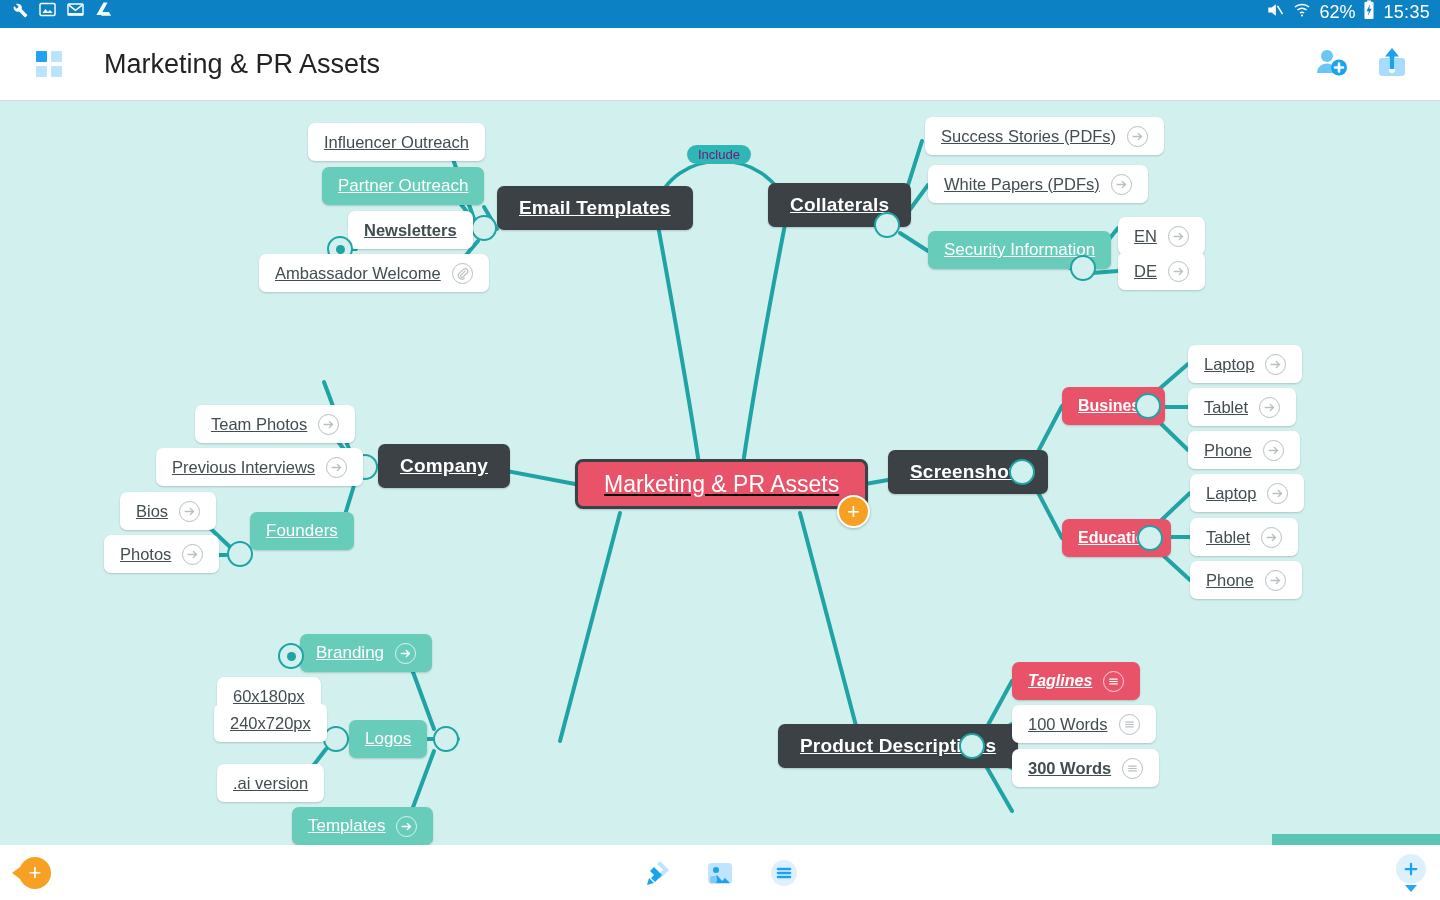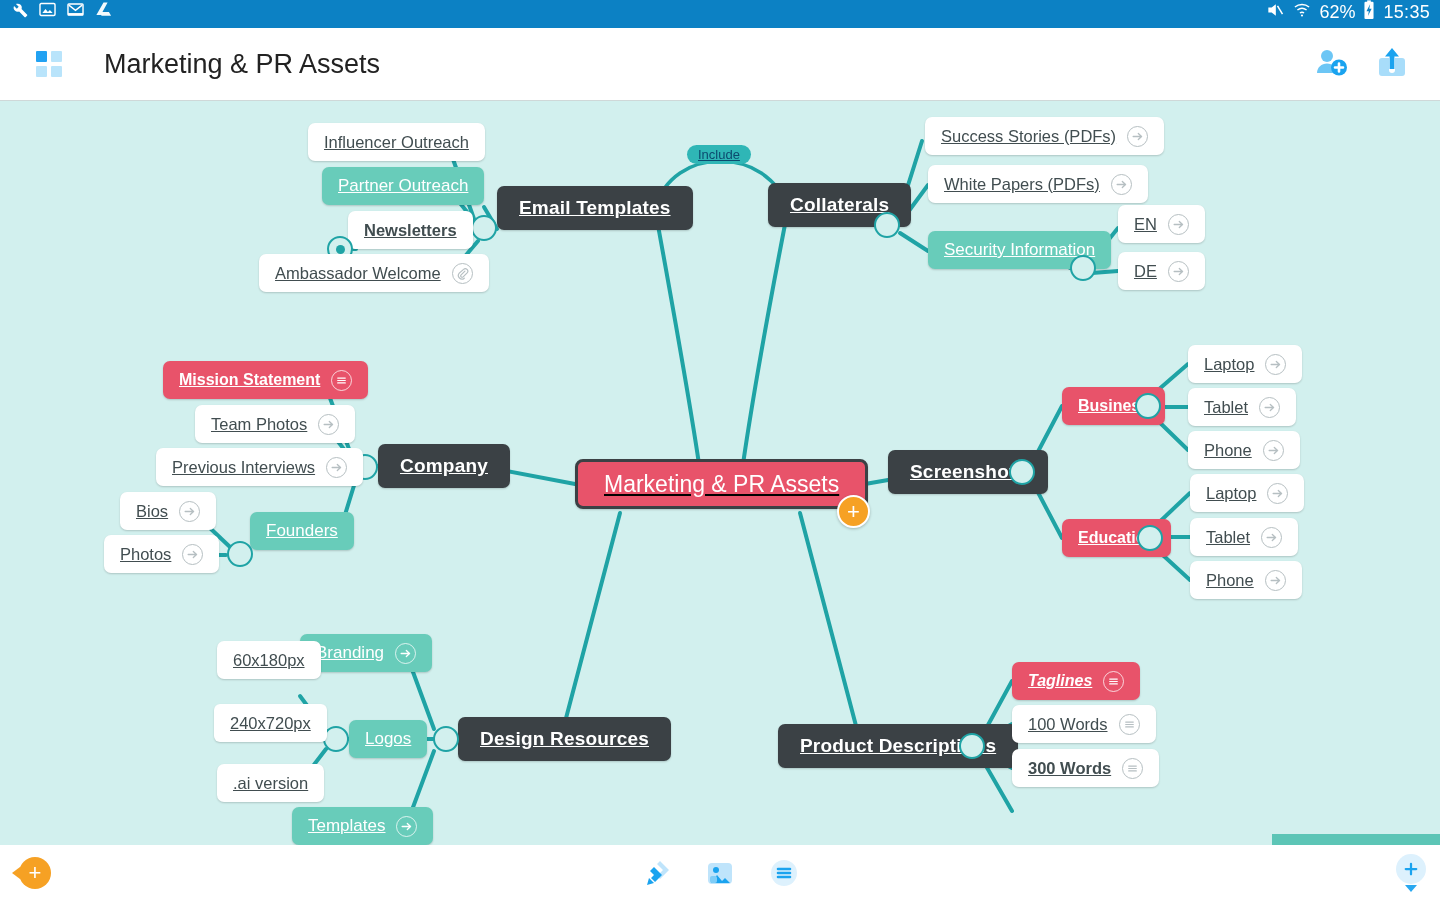--- a/index.html
+++ b/index.html
@@ -72,22 +72,22 @@
   .icon-circle {
     margin-left: 11px; width: 21px; height: 21px; border-radius: 50%;
     border: 1.6px solid #b6bfc2; display: flex; align-items: center;
     justify-content: center; flex: 0 0 auto;
   }
   .node.teal .icon-circle, .node.pink .icon-circle { border-color: rgba(255,255,255,.75); }
   .icon-circle svg { display: block; }
 
   
   .include-pill {
-    position: absolute; background: #2fb6b6; color: #0c4a6e;
-    border-radius: 11px; padding: 2px 11px; font-size: 13px; text-decoration: underline;
+    position: absolute; background: #2fb6b6; color: #701a75;
+    border-radius: 11px; padding: 2px 11px; font-size: 13px;
   }
 
   
   .junction {
     position: absolute; width: 26px; height: 26px; border-radius: 50%;
     background: #d2f0ee; border: 2.5px solid #1fa3a5;
   }
   .junction.filled::after {
     content: ""; position: absolute; left: 50%; top: 50%;
     width: 9px; height: 9px; margin: -4.5px 0 0 -4.5px;
@@ -344,21 +344,21 @@
       <span class="icon-circle">
         <svg width="13" height="13" viewBox="0 0 24 24">
             <path fill="none" stroke="#b6bfc2" stroke-width="2.4" stroke-linecap="round" stroke-linejoin="round" d="M4 12h15M13.5 6.5L19.5 12l-6 5.5"></path>
           </svg>
       </span>
     </div>
     <div class="node teal" style="left:928px; top:130px;">
       <span class="label">Security Information</span>
     </div>
     <div class="junction" style="left:1070px; top:154px;"></div>
-    <div class="node leaf" style="left:1118px; top:104px;">
+    <div class="node leaf" style="left:1118px; top:116px;">
       <span class="label">EN</span>
       <span class="icon-circle">
         <svg width="13" height="13" viewBox="0 0 24 24">
             <path fill="none" stroke="#b6bfc2" stroke-width="2.4" stroke-linecap="round" stroke-linejoin="round" d="M4 12h15M13.5 6.5L19.5 12l-6 5.5"></path>
           </svg>
       </span>
     </div>
     <div class="node leaf" style="left:1118px; top:151px;">
       <span class="label">DE</span>
       <span class="icon-circle">
@@ -366,28 +366,20 @@
             <path fill="none" stroke="#b6bfc2" stroke-width="2.4" stroke-linecap="round" stroke-linejoin="round" d="M4 12h15M13.5 6.5L19.5 12l-6 5.5"></path>
           </svg>
       </span>
     </div>
 
     <div class="node branch" style="left:378px; top:343px;">
       <span class="label">Company</span>
     </div>
     <div class="junction" style="left:352px; top:353px;"></div>
 
-    <div class="node pink" style="left:163px; top:260px;">
-      <span class="label">Mission Statement</span>
-      <span class="icon-circle">
-        <svg width="13" height="13" viewBox="0 0 24 24">
-            <path fill="none" stroke="#fff" stroke-width="2.2" stroke-linecap="round" d="M5 7.5h14M5 12h14M5 16.5h14"></path>
-          </svg>
-      </span>
-    </div>
     <div class="node leaf" style="left:156px; top:347px;">
       <span class="label">Previous Interviews</span>
       <span class="icon-circle">
         <svg width="13" height="13" viewBox="0 0 24 24">
             <path fill="none" stroke="#b6bfc2" stroke-width="2.4" stroke-linecap="round" stroke-linejoin="round" d="M4 12h15M13.5 6.5L19.5 12l-6 5.5"></path>
           </svg>
       </span>
     </div>
     <div class="node leaf" style="left:195px; top:304px;">
       <span class="label">Team Photos</span>
@@ -474,23 +466,20 @@
     </div>
     <div class="node leaf" style="left:1190px; top:460px;">
       <span class="label">Phone</span>
       <span class="icon-circle">
         <svg width="13" height="13" viewBox="0 0 24 24">
             <path fill="none" stroke="#b6bfc2" stroke-width="2.4" stroke-linecap="round" stroke-linejoin="round" d="M4 12h15M13.5 6.5L19.5 12l-6 5.5"></path>
           </svg>
       </span>
     </div>
 
-    <div class="node branch" style="left:458px; top:616px;">
-      <span class="label">Design Resources</span>
-    </div>
     <div class="junction" style="left:433px; top:625px;"></div>
 
     <div class="node teal" style="left:300px; top:533px;">
       <span class="label">Branding</span>
       <span class="icon-circle">
         <svg width="13" height="13" viewBox="0 0 24 24">
             <path fill="none" stroke="#fff" stroke-width="2.4" stroke-linecap="round" stroke-linejoin="round" d="M4 12h15M13.5 6.5L19.5 12l-6 5.5"></path>
           </svg>
       </span>
     </div>
@@ -501,21 +490,21 @@
       <span class="label">Templates</span>
       <span class="icon-circle">
         <svg width="13" height="13" viewBox="0 0 24 24">
             <path fill="none" stroke="#fff" stroke-width="2.4" stroke-linecap="round" stroke-linejoin="round" d="M4 12h15M13.5 6.5L19.5 12l-6 5.5"></path>
           </svg>
       </span>
     </div>
     <div class="junction" style="left:323px; top:625px;"></div>
     <div class="junction filled" style="left:278px; top:542px;"></div>
 
-    <div class="node leaf" style="left:217px; top:540px;">
+    <div class="node leaf" style="left:217px; top:576px;">
       <span class="label">60x180px</span>
     </div>
     <div class="node leaf" style="left:214px; top:603px;border-radius:6px;">
       <span class="label">240x720px</span>
     </div>
     <div class="node leaf" style="left:217px; top:663px;">
       <span class="label">.ai version</span>
     </div>
 
     <div class="node branch" style="left:778px; top:623px;">

